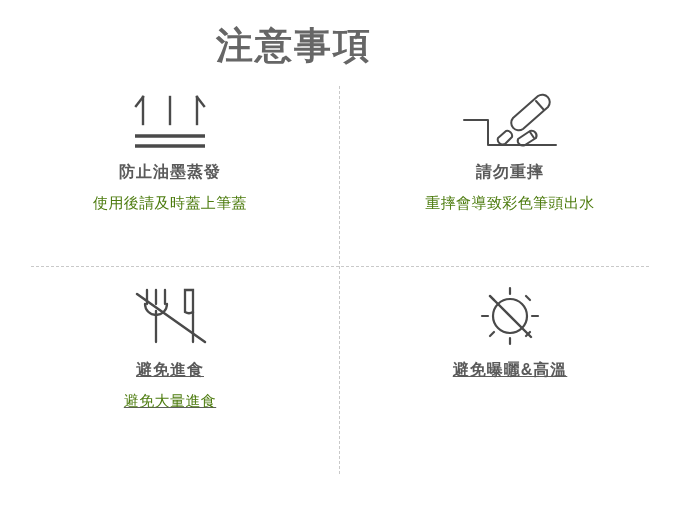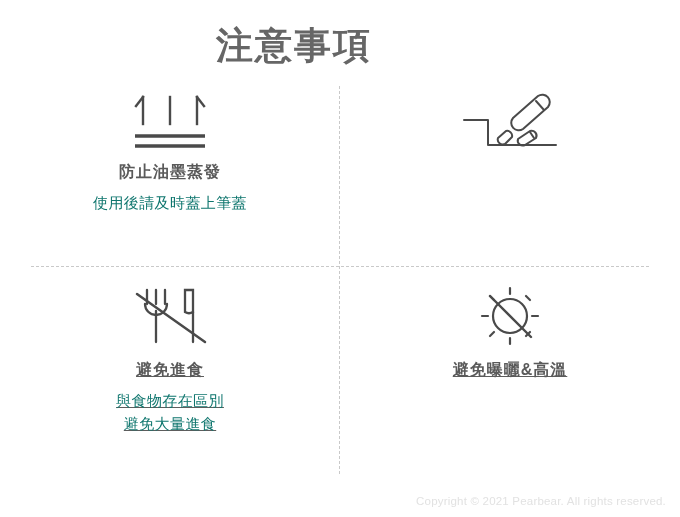--- a/index.html
+++ b/index.html
@@ -93,21 +93,21 @@
     font-size: 16px;
     font-weight: bold;
     color: #5a5a5a;
     letter-spacing: 1px;
     line-height: 1.25;
     text-align: center;
     margin-bottom: 9px;
   }
   .cell-desc {
     font-size: 15px;
-    color: #0f766e;
+    color: #4d7c0f;
     line-height: 1.55;
     text-align: center;
     letter-spacing: 0.4px;
   }
   .cell-desc div { white-space: nowrap; }
 
   
   .footer {
     position: absolute;
     right: 14px;
@@ -163,20 +163,24 @@
             <path d="M55 28 L80 6 a7.5 7.5 0 0 1 10 11 L65 39 a7.5 7.5 0 0 1 -10 -11 Z"></path>
             <line x1="78" y1="11" x2="86" y2="20"></line>
 
             <path d="M40 48 L48 41 a5 5 0 0 1 6 6 L47 54 a5 5 0 0 1 -7 -6 Z"></path>
 
             <path d="M60 49 L72 41 a5 5 0 0 1 6 7 L67 55 a5 5 0 0 1 -7 -6 Z"></path>
             <line x1="72" y1="42" x2="76" y2="48"></line>
           </g>
         </svg>
       </div>
+      <div class="cell-heading">請勿重摔</div>
+      <div class="cell-desc">
+        <div>重摔會導致彩色筆頭出水</div>
+      </div>
     </div>
 
     <div class="cell r2">
       <div class="cell-icon">
         <svg width="86" height="64" viewBox="0 0 86 64" aria-hidden="true">
           <g stroke="#4a4a4a" stroke-width="2.3" fill="none" stroke-linecap="round">
 
             <line x1="20" y1="6" x2="20" y2="20"></line>
             <line x1="29" y1="6" x2="29" y2="20"></line>
             <line x1="38" y1="6" x2="38" y2="20"></line>
@@ -187,21 +191,20 @@
 
             <path d="M58 6 h8 v22 a9 11 0 0 1 -8 0 Z"></path>
             <line x1="66" y1="28" x2="66" y2="58"></line>
 
             <line x1="10" y1="10" x2="78" y2="58" stroke-width="2.5"></line>
           </g>
         </svg>
       </div>
       <div class="cell-heading">避免進食</div>
       <div class="cell-desc">
-        <div>與食物存在區別</div>
         <div>避免大量進食</div>
       </div>
     </div>
 
     <div class="cell r2">
       <div class="cell-icon">
         <svg width="74" height="64" viewBox="0 0 74 64" aria-hidden="true">
           <g stroke="#4a4a4a" stroke-width="2.2" fill="none" stroke-linecap="round">
             <circle cx="37" cy="32" r="17"></circle>
 
@@ -216,15 +219,14 @@
 
             <line x1="17" y1="12" x2="58" y2="53" stroke-width="2.4"></line>
           </g>
         </svg>
       </div>
       <div class="cell-heading">避免曝曬&amp;高溫</div>
     </div>
 
   </div>
 
-  <div class="footer">Copyright © 2021 Pearbear. All rights reserved.</div>
 
 </div>
 
 </body></html>

